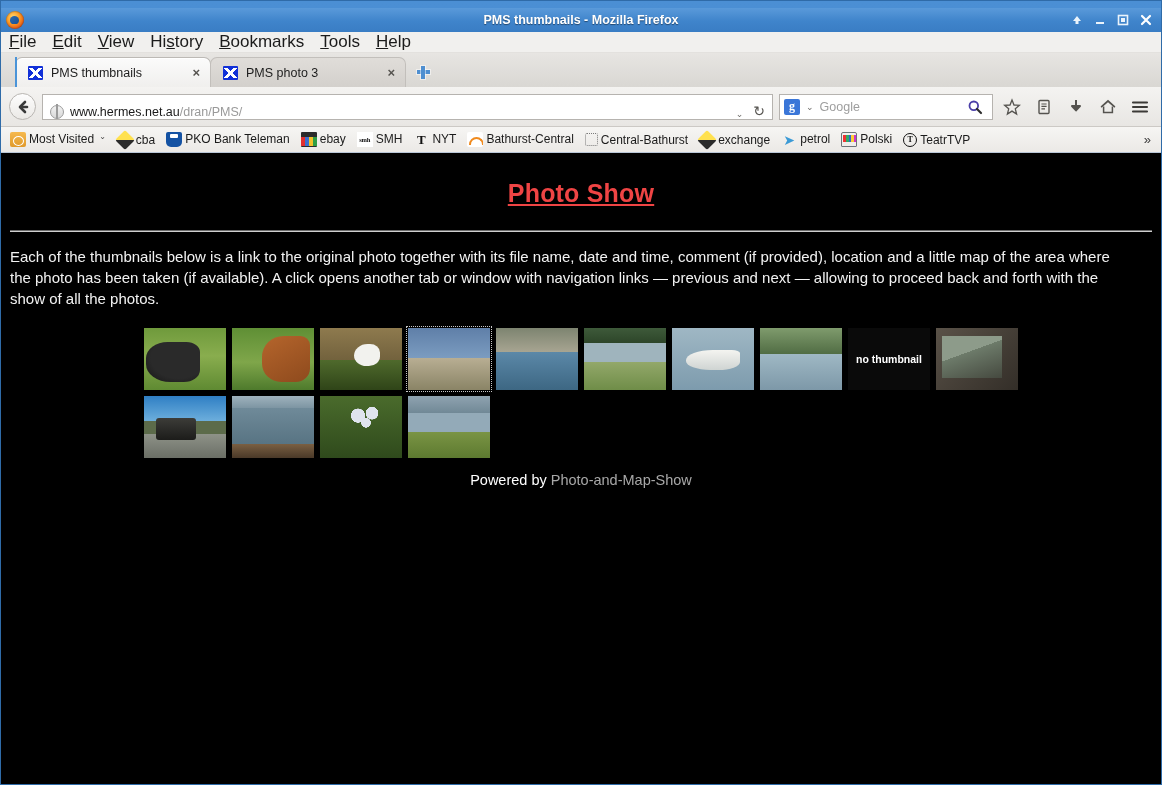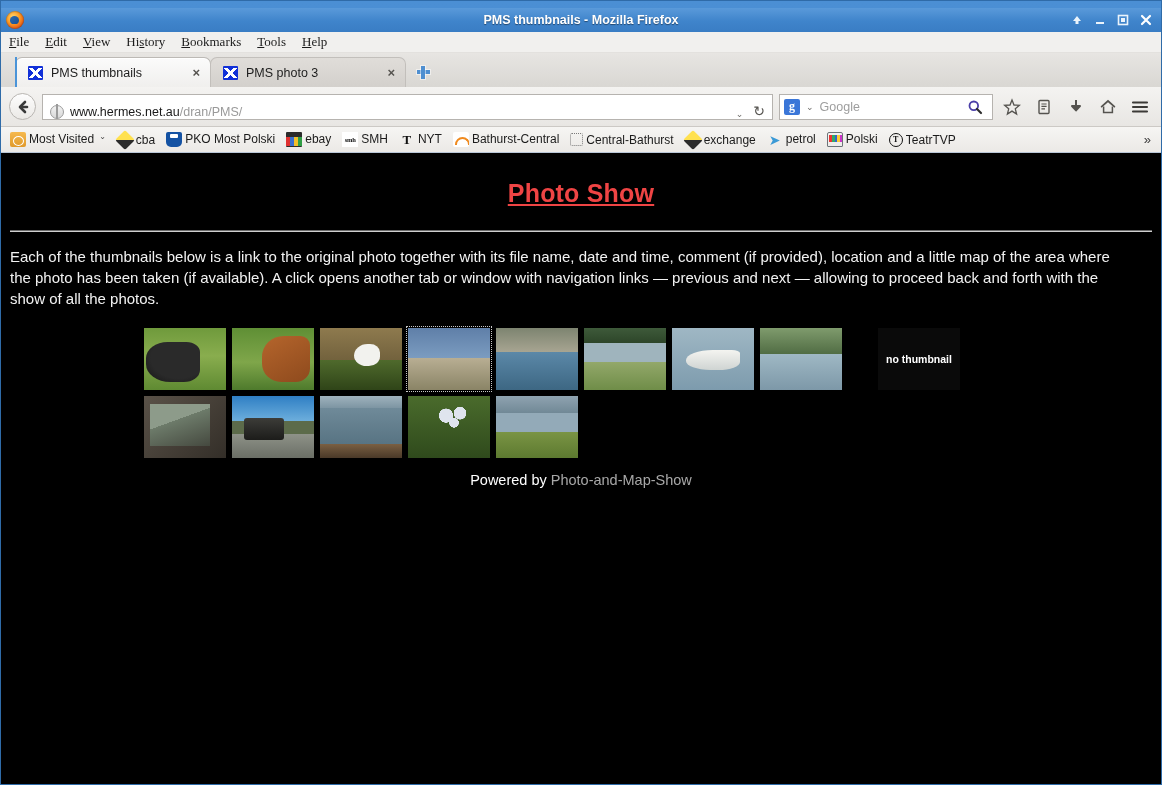--- a/index.html
+++ b/index.html
@@ -46,21 +46,21 @@
   .wbtn svg { display: block; }
 
   
   .menubar {
     height: 21px; flex: 0 0 21px;
     background: #f1f0ee;
     display: flex; align-items: center;
     padding-left: 8px; gap: 16px;
     border-bottom: 1px solid #e3e1de;
   }
-  .menuitem { font-size: 13px; color: #1b1b1b; font-family: Liberation Serif, serif; }
+  .menuitem { font-size: 17px; color: #1b1b1b; }
   .menuitem u { text-decoration: underline; }
 
   
   .tabstrip {
     height: 34px; flex: 0 0 34px;
     background: linear-gradient(#e7e5e2, #d9d7d3);
     display: flex; align-items: flex-end; padding-left: 14px;
     position: relative;
   }
   .tab {
@@ -253,21 +253,21 @@
   .thumb {
     width: 82px; height: 62px; flex: 0 0 auto;
     position: relative; overflow: hidden; background: #000;
   }
   .thumb.focused { outline: 1px dotted #c8c8c8; outline-offset: 1px; }
   .thumb .sky { position: absolute; left: 0; right: 0; top: 0; }
   .thumb .ground { position: absolute; left: 0; right: 0; bottom: 0; }
   .nothumb {
     width: 82px; height: 62px; flex: 0 0 auto;
     background: #0a0a0a; color: #fff; font-size: 10.5px; font-weight: bold;
-    display: flex; align-items: center; justify-content: center; margin-left: 30px;
+    display: flex; align-items: center; justify-content: center;
   }
   .footer {
     text-align: center; margin-top: 14px; font-size: 14.5px; color: #ffffff;
   }
   .footer .link { color: #a8a8a8; margin-top: 40px; }
 
   
   .t-cow .sky { height: 100%; background: linear-gradient(#6f9a3c, #89ad4e 45%, #5f8a32); }
   .t-cow::after {
     content: ""; position: absolute; left: 2px; top: 14px; width: 54px; height: 40px;
@@ -441,21 +441,21 @@
       <span class="bm-ico ico-folder"></span>
       <span>Most Visited</span>
       <span class="bm-chev">⌄</span>
     </div>
     <div class="bm">
       <span class="ico-diamond"></span>
       <span>cba</span>
     </div>
     <div class="bm">
       <span class="bm-ico ico-pko"></span>
-      <span>PKO Most Polski</span>
+      <span>PKO Bank Teleman</span>
     </div>
     <div class="bm">
       <span class="bm-ico ico-ebay"></span>
       <span>ebay</span>
     </div>
     <div class="bm">
       <span class="bm-ico ico-smh">smh</span>
       <span>SMH</span>
     </div>
     <div class="bm">

